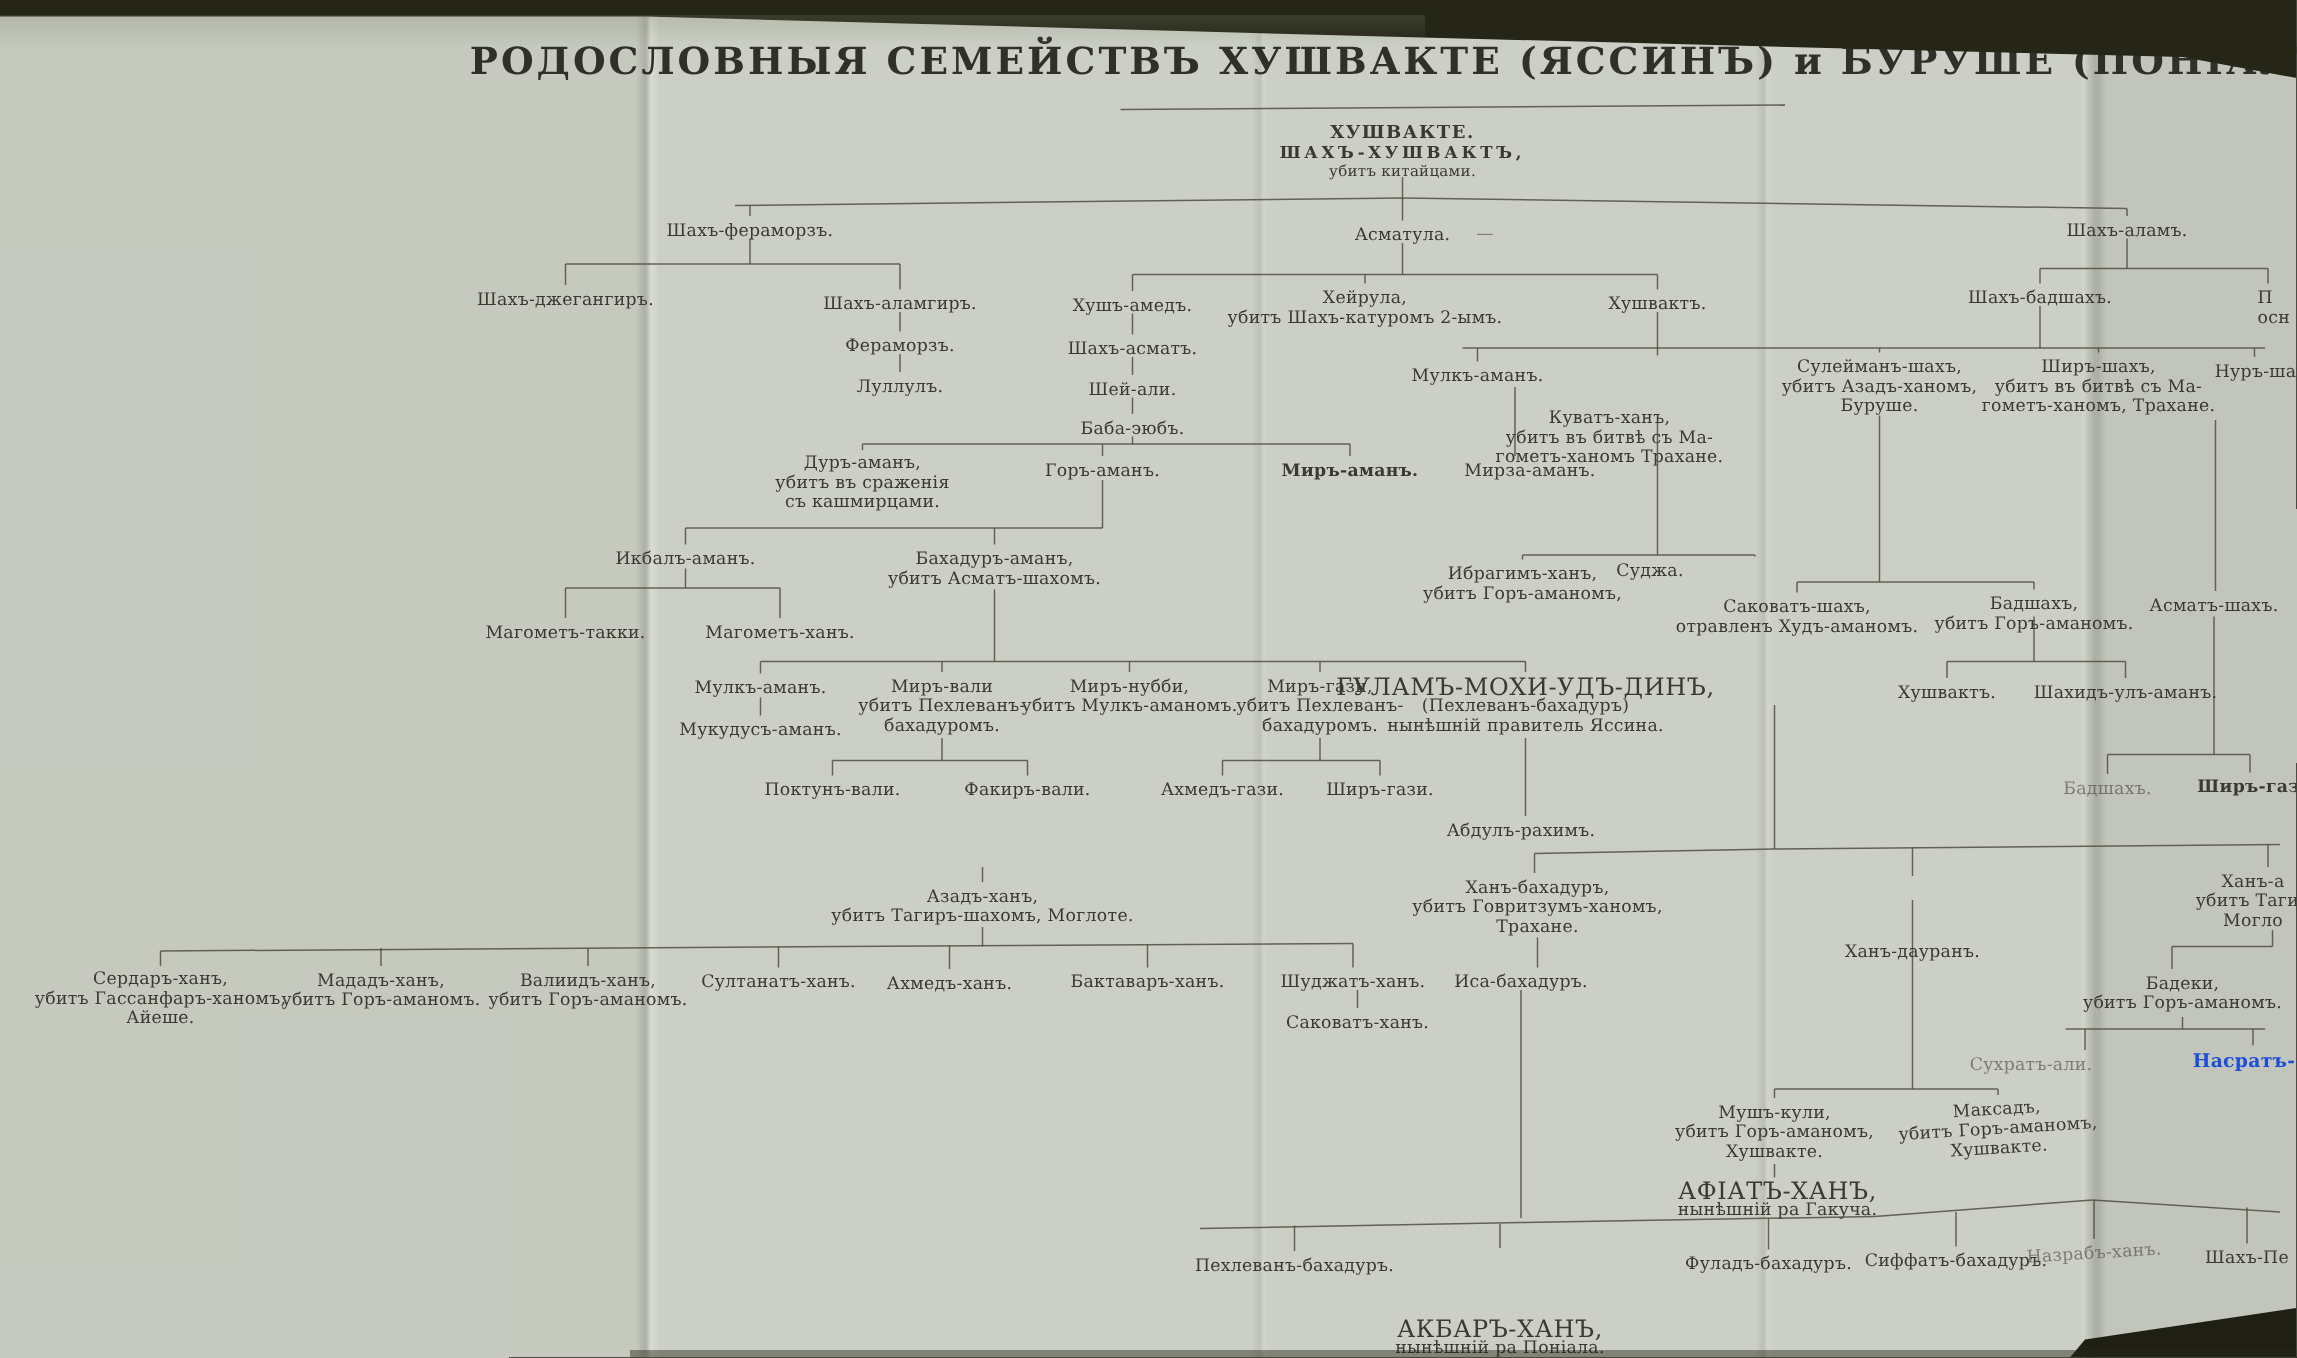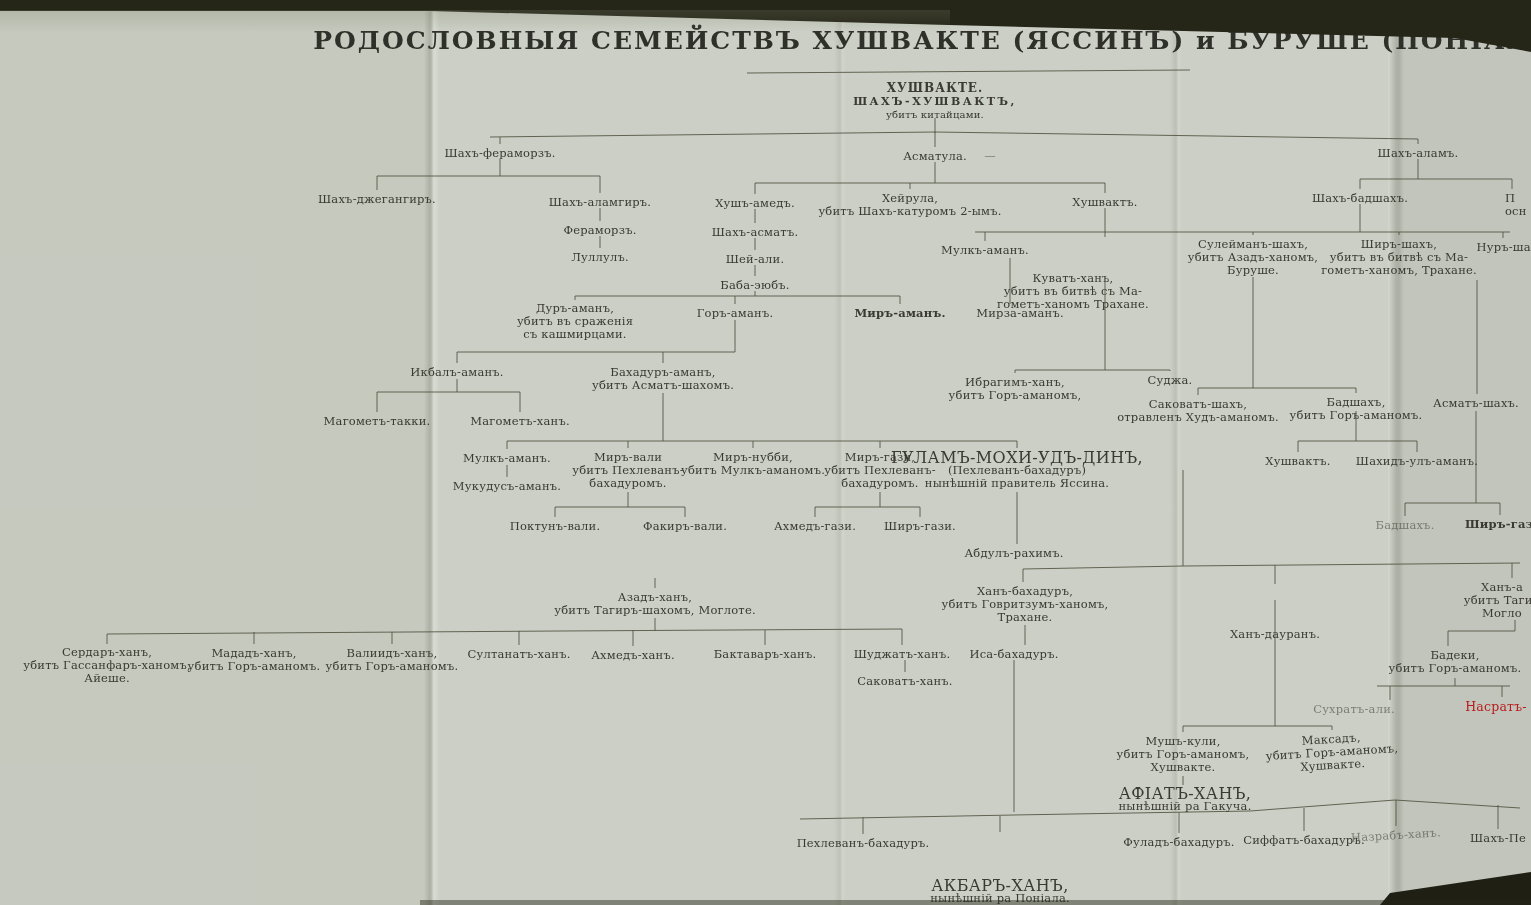--- a/index.html
+++ b/index.html
@@ -37,21 +37,21 @@
   .node{
     position:absolute;transform:translateX(-50%);
     text-align:center;white-space:nowrap;
     font-size:11.5px;line-height:13px;letter-spacing:.2px;color:#3a3a31;
   }
   .node .l{pointer-events:none;}
   .leftpos{transform:none;text-align:left;}
   .faint{opacity:.55;}
   .tilt{transform:translateX(-50%) rotate(-3.5deg);}
   .semib{font-weight:600;}
-  .boldname{font-weight:400;font-size:12.5px;color:#b91c1c;}
+  .boldname{font-weight:700;font-size:12.5px;color:#1d4ed8;}
   .hdr .l:first-child{font-weight:400;font-size:16px;letter-spacing:.4px;}
   .root .l:nth-child(1){font-size:12px;letter-spacing:1px;font-weight:600;}
   .root .l:nth-child(2){font-size:11px;letter-spacing:2.5px;font-weight:600;}
   .root .l:nth-child(3){font-size:10px;}
   #lines{position:absolute;left:0;top:0;}
   #lines line{stroke:#50503f;stroke-width:1;opacity:.85;}
 </style>
 </head>
 <body>
 
@@ -277,21 +277,21 @@
       <div class="node" style="left: 900px; top: 307px; font-weight: bold;">
         <div class="l">Миръ-аманъ.</div>
       </div>
       <div class="node" style="left: 1020px; top: 307px;">
         <div class="l">Мирза-аманъ.</div>
       </div>
       <div class="node" style="left: 1015px; top: 376px;">
         <div class="l">Ибрагимъ-ханъ,</div>
         <div class="l">убитъ Горъ-аманомъ,</div>
       </div>
-      <div class="node" style="left: 1170px; top: 374px;">
+      <div class="node" style="left: 1100px; top: 374px;">
         <div class="l">Суджа.</div>
       </div>
       <div class="node" style="left: 1198px; top: 398px;">
         <div class="l">Саковатъ-шахъ,</div>
         <div class="l">отравленъ Худъ-аманомъ.</div>
       </div>
       <div class="node" style="left: 1356px; top: 396px;">
         <div class="l">Бадшахъ,</div>
         <div class="l">убитъ Горъ-аманомъ.</div>
       </div>

